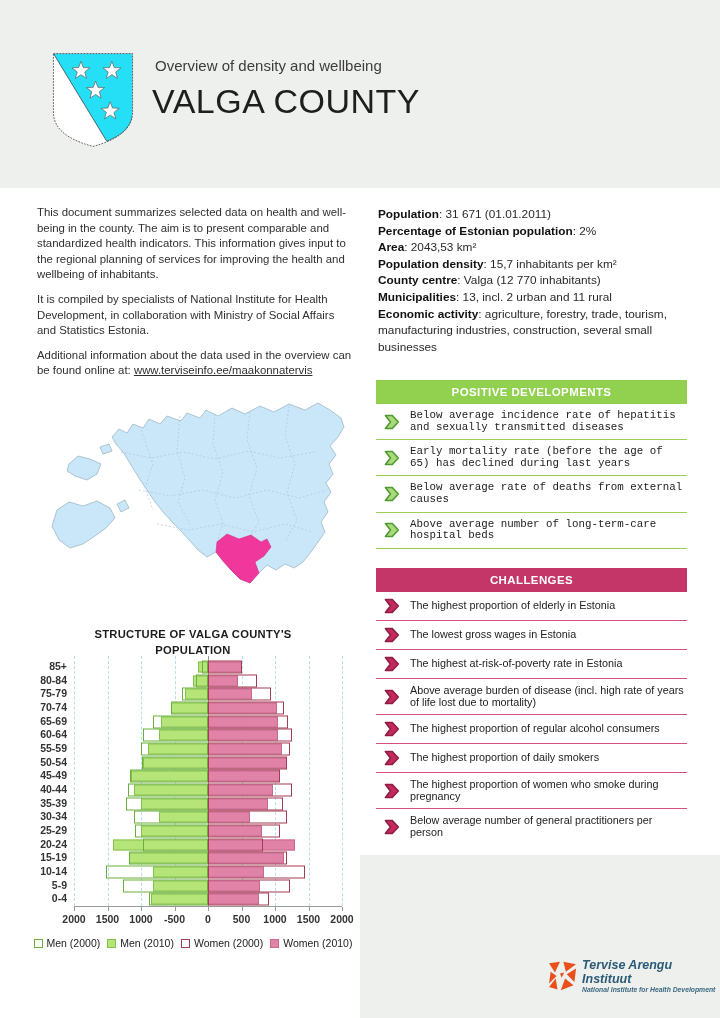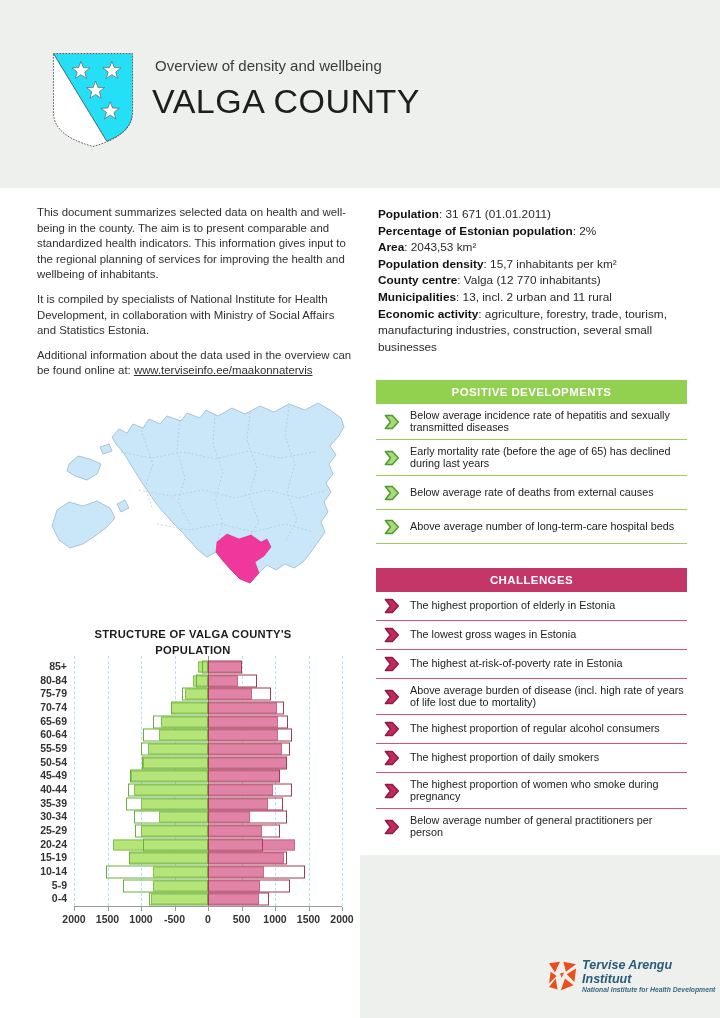--- a/index.html
+++ b/index.html
@@ -28,21 +28,21 @@
   .facts b{color:#111;}
 
   
   .section{position:absolute;left:376px;width:311px;}
   .section-pos{top:380px;}
   .section-chal{top:568px;}
   .sec-header{height:24px;line-height:24px;text-align:center;color:#fff;
               font-weight:700;font-size:11.5px;letter-spacing:0.4px;}
   .sec-item{display:flex;align-items:center;padding:6px 0;}
   .section-chal .sec-item{min-height:16px;}
-  .section-pos .sec-item{min-height:21px;}
+  .section-pos .sec-item{min-height:21px;font-family:Liberation Mono, monospace;}
   .sec-icon{width:34px;flex:0 0 34px;display:flex;justify-content:flex-start;padding-left:7px;box-sizing:border-box;}
   .sec-text{font-size:10.8px;line-height:11.6px;color:#222;}
 
   
   .map-wrap{position:absolute;left:45px;top:392px;width:315px;height:215px;}
 
   
   .pyramid{position:absolute;left:28px;top:626px;width:330px;}
   .py-title{text-align:center;font-size:11.2px;font-weight:700;color:#1c1c1c;
             letter-spacing:0.3px;line-height:16px;}
@@ -482,20 +482,38 @@
         <span class="xlab" style="left: 50%;">0</span>
         <span class="tick" style="left: 62.5%;"></span>
         <span class="xlab" style="left: 62.5%;">500</span>
         <span class="tick" style="left: 75%;"></span>
         <span class="xlab" style="left: 75%;">1000</span>
         <span class="tick" style="left: 87.5%;"></span>
         <span class="xlab" style="left: 87.5%;">1500</span>
         <span class="tick" style="left: 100%;"></span>
         <span class="xlab" style="left: 100%;">2000</span>
       </div>
+    <div class="py-legend" id="py-legend">
+        <span class="leg">
+          <span class="swatch" style="background: rgb(255, 255, 255); border: 1.5px solid rgb(106, 175, 60);"></span>
+          <span>Men (2000)</span>
+        </span>
+        <span class="leg">
+          <span class="swatch" style="background: rgb(181, 228, 121); border: 1px solid rgb(132, 194, 78);"></span>
+          <span>Men (2010)</span>
+        </span>
+        <span class="leg">
+          <span class="swatch" style="background: rgb(255, 255, 255); border: 1.5px solid rgb(163, 59, 82);"></span>
+          <span>Women (2000)</span>
+        </span>
+        <span class="leg">
+          <span class="swatch" style="background: rgb(224, 131, 167); border: 1px solid rgb(201, 104, 143);"></span>
+          <span>Women (2010)</span>
+        </span>
+      </div>
   </div>
 
   <div class="logo">
     <svg width="28" height="30" viewBox="0 0 32 34">
       <g fill="#e94e1b">
         <path d="M0,2 L13,0 L7,13 Z"></path>
         <path d="M17,0 L32,3 L20,12 Z"></path>
         <path d="M32,8 L30,24 L21,15 Z"></path>
         <path d="M29,28 L14,34 L19,20 Z"></path>
         <path d="M10,33 L0,30 L8,20 Z"></path>

